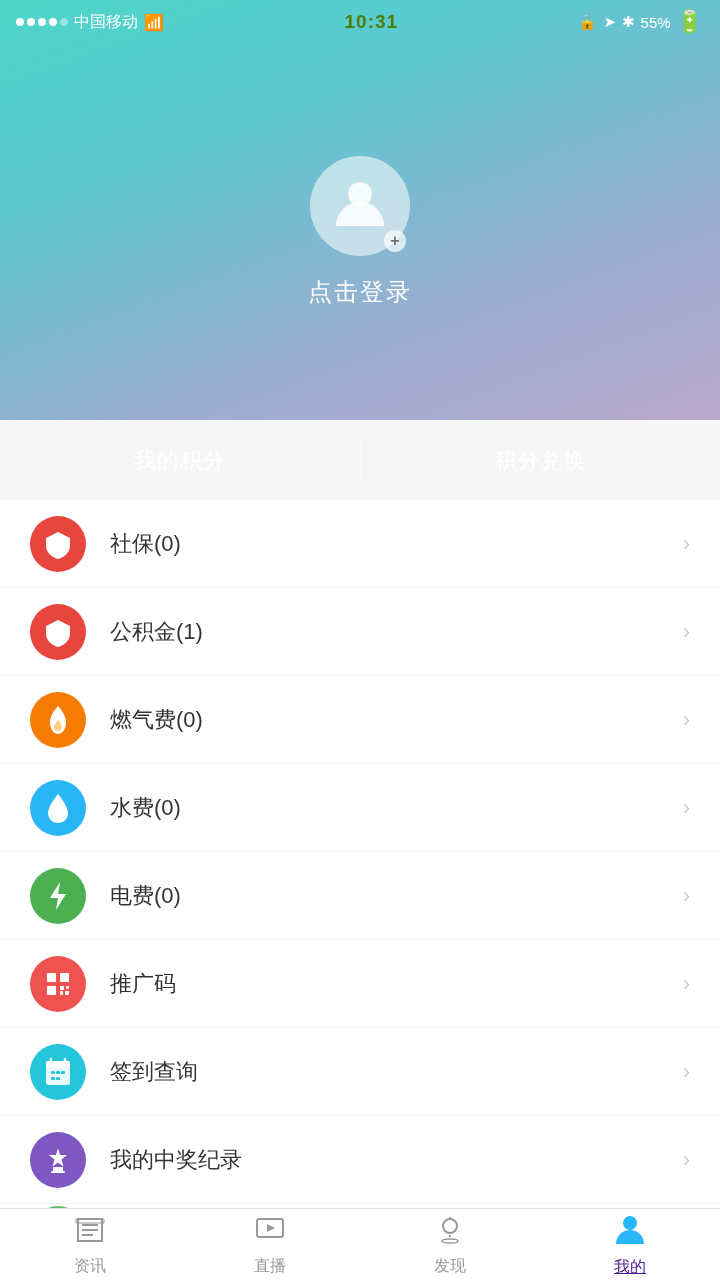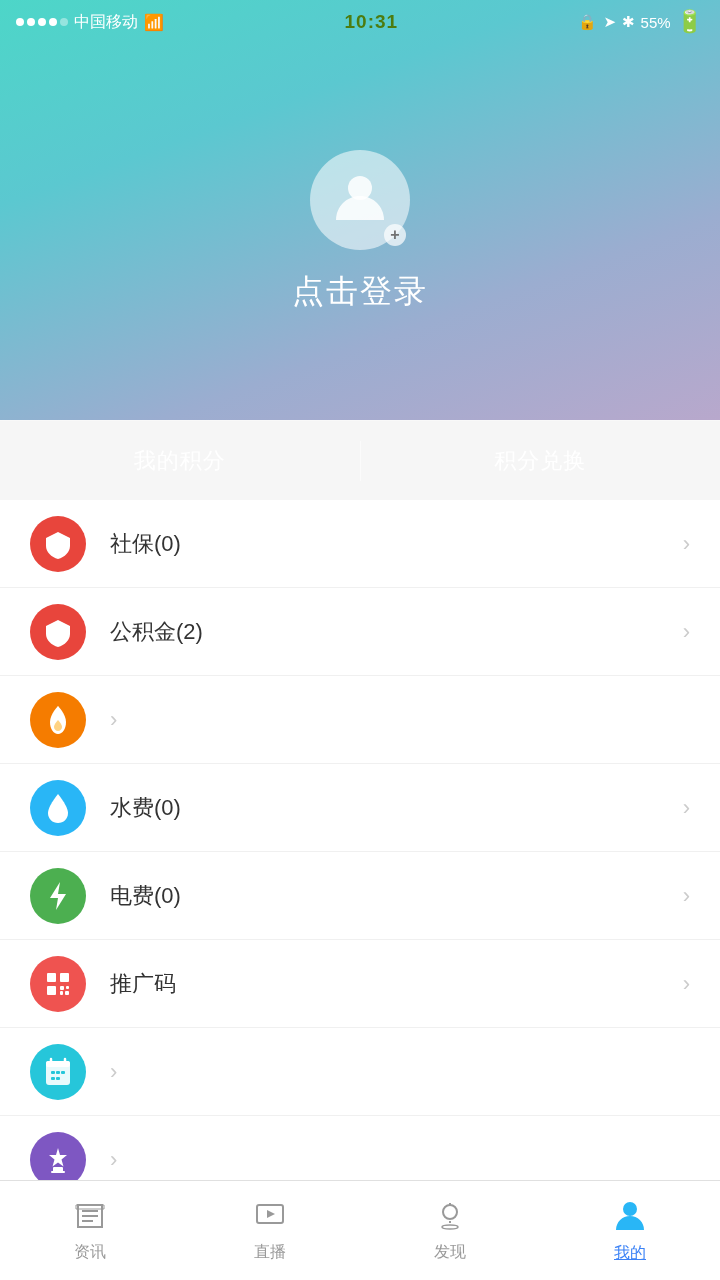--- a/index.html
+++ b/index.html
@@ -94,21 +94,21 @@
       color: rgba(100,100,100,0.9);
       font-size: 16px;
       display: flex;
       align-items: center;
       justify-content: center;
       font-weight: bold;
     }
 
     .login-text {
       color: #fff;
-      font-size: 32px;
+      font-size: 24px;
       letter-spacing: 2px;
     }
 
     
     .points-bar {
       width: 720px;
       height: 80px;
       background: rgba(255,255,255,0.18);
       display: flex;
       align-items: center;
@@ -190,21 +190,21 @@
       background: #fff;
       cursor: pointer;
     }
 
     
     .tab-bar {
       position: fixed;
       bottom: 0;
       left: 0;
       width: 720px;
-      height: 100px;
+      height: 72px;
       background: #fff;
       border-top: 1px solid #e0e0e0;
       display: flex;
       align-items: center;
     }
     .tab-item {
       flex: 1;
       display: flex;
       flex-direction: column;
       align-items: center;
@@ -280,31 +280,32 @@
     <span class="item-label">社保(0)</span>
     <span class="chevron">›</span>
   </div>
 
   <div class="list-item">
     <div class="item-icon icon-red2">
       <svg width="32" height="32" viewBox="0 0 32 32" fill="white">
         <path d="M16 4L4 10v8c0 6 5.3 11.3 12 13 6.7-1.7 12-7 12-13v-8L16 4z"></path>
       </svg>
     </div>
-    <span class="item-label">公积金(2)</span>
+    <span class="item-label">公积金(1)</span>
     <span class="chevron">›</span>
   </div>
 
   <div class="list-item">
     <div class="item-icon icon-orange">
       <svg width="28" height="32" viewBox="0 0 28 32" fill="white">
         <path d="M14 2 C14 2 6 10 6 18 C6 24.6 9.4 30 14 30 C18.6 30 22 24.6 22 18 C22 10 14 2 14 2Z"></path>
         <path d="M14 16 C14 16 10 20 10 23 C10 25.2 11.8 27 14 27 C16.2 27 18 25.2 18 23 C18 20 14 16 14 16Z" fill="rgba(255,200,100,0.8)"></path>
       </svg>
     </div>
+    <span class="item-label">燃气费(0)</span>
     <span class="chevron">›</span>
   </div>
 
   <div class="list-item">
     <div class="item-icon icon-blue">
       <svg width="26" height="32" viewBox="0 0 26 32" fill="white">
         <path d="M13 2 C13 2 3 14 3 21 C3 27 7.5 31 13 31 C18.5 31 23 27 23 21 C23 14 13 2 13 2Z"></path>
       </svg>
     </div>
     <span class="item-label">水费(0)</span>
@@ -344,31 +345,33 @@
         <rect x="2" y="4" width="24" height="6" rx="2" fill="white"></rect>
         <line x1="7" y1="2" x2="7" y2="7" stroke="white" stroke-width="2.5" stroke-linecap="round"></line>
         <line x1="21" y1="2" x2="21" y2="7" stroke="white" stroke-width="2.5" stroke-linecap="round"></line>
         <rect x="7" y="14" width="4" height="3" rx="1" fill="#26c6da"></rect>
         <rect x="12" y="14" width="4" height="3" rx="1" fill="#26c6da"></rect>
         <rect x="17" y="14" width="4" height="3" rx="1" fill="#26c6da"></rect>
         <rect x="7" y="20" width="4" height="3" rx="1" fill="#26c6da"></rect>
         <rect x="12" y="20" width="4" height="3" rx="1" fill="#26c6da"></rect>
       </svg>
     </div>
+    <span class="item-label">签到查询</span>
     <span class="chevron">›</span>
   </div>
 
   <div class="list-item">
     <div class="item-icon icon-purple">
       <svg width="30" height="30" viewBox="0 0 30 30" fill="white">
         <path d="M15 3 L17 10 L24 10 L18.5 14.5 L20.5 21.5 L15 17.5 L9.5 21.5 L11.5 14.5 L6 10 L13 10 Z"></path>
         <rect x="10" y="22" width="10" height="5" rx="1"></rect>
         <rect x="8" y="26" width="14" height="2" rx="1"></rect>
       </svg>
     </div>
+    <span class="item-label">我的中奖纪录</span>
     <span class="chevron">›</span>
   </div>
 
   <div class="list-item-partial">
     <div class="item-icon icon-green2" style="margin-right:24px; flex-shrink:0;">
       <svg width="28" height="28" viewBox="0 0 28 28" fill="white">
         <path d="M14 4 C8 4 4 8 4 14 C4 20 8 24 14 24 C20 24 24 20 24 14 C24 8 20 4 14 4Z"></path>
         <path d="M10 14 L13 17 L18 11" stroke="#66bb6a" stroke-width="2.5" fill="none" stroke-linecap="round" stroke-linejoin="round"></path>
       </svg>
     </div>
@@ -414,15 +417,15 @@
     <span class="tab-label">发现</span>
   </div>
 
   <div class="tab-item active">
     <span class="tab-icon">
       <svg width="34" height="34" viewBox="0 0 34 34" fill="none">
         <circle cx="17" cy="11" r="7" fill="#29b6f6"></circle>
         <path d="M3 32 C3 24 9.3 18 17 18 C24.7 18 31 24 31 32" fill="#29b6f6"></path>
       </svg>
     </span>
-    <span class="tab-label" style="color:#3b82f6;text-decoration:underline;">我的</span>
+    <span class="tab-label" style="color:#4c1d95;text-decoration:underline;">我的</span>
   </div>
 </div>
 
 </body></html>

